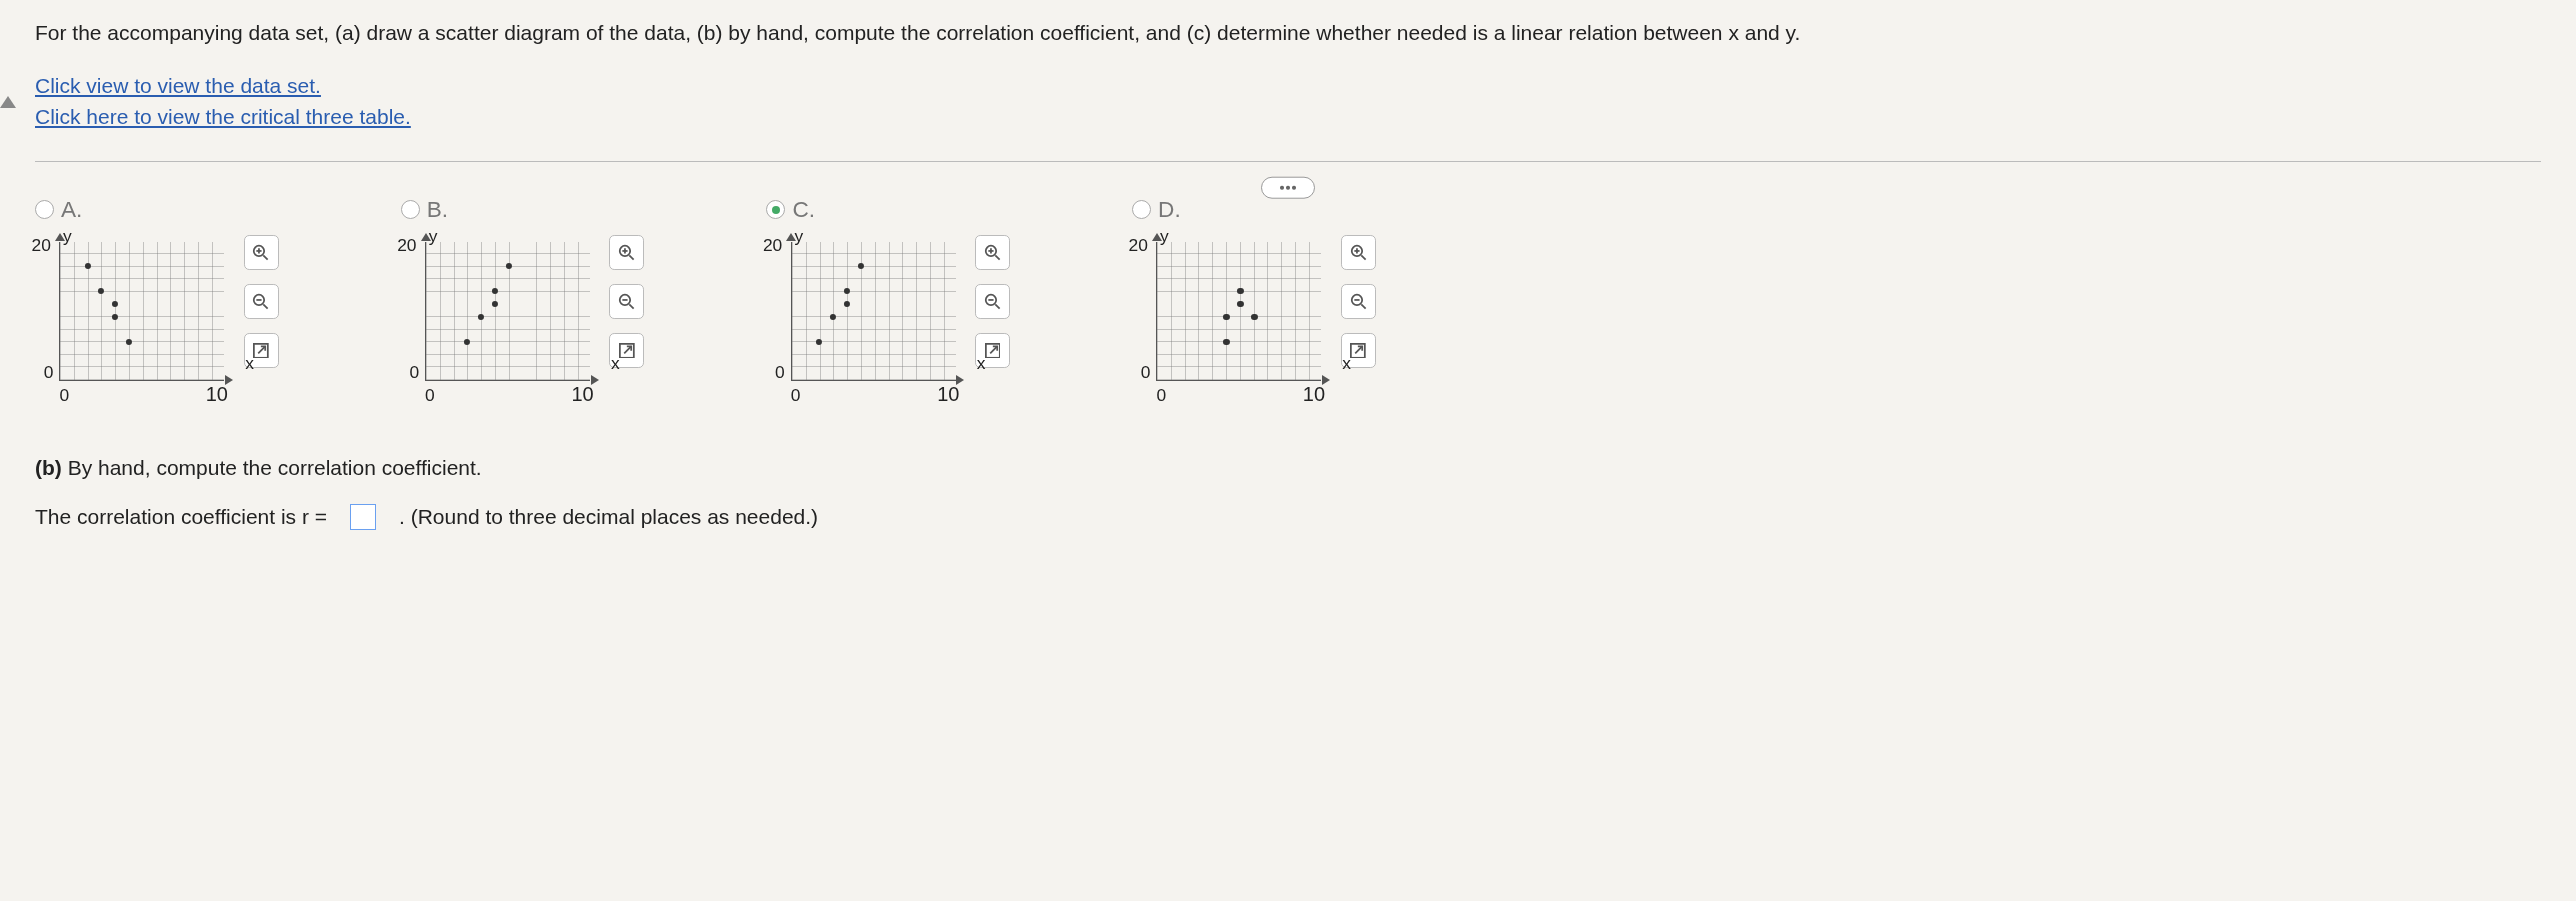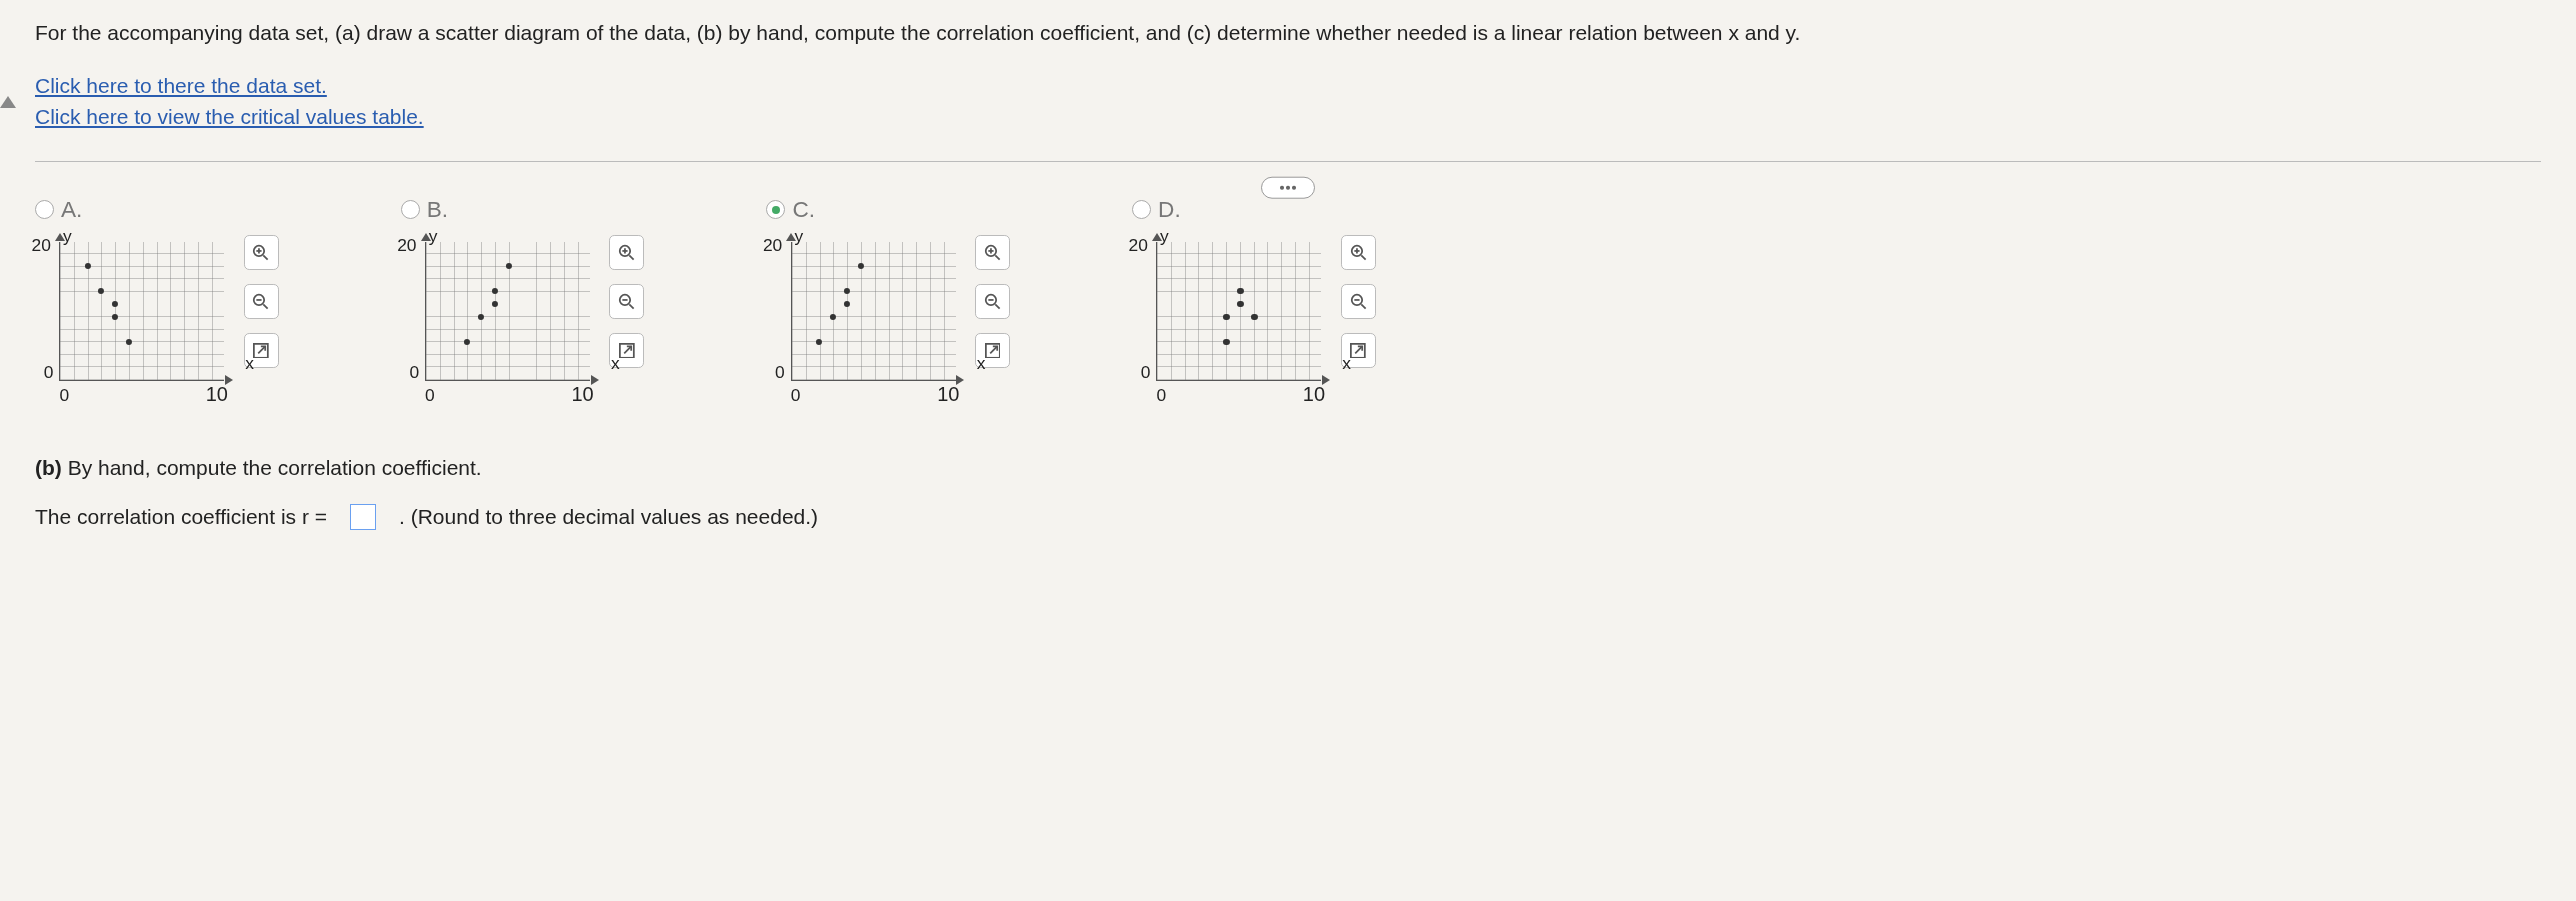--- a/index.html
+++ b/index.html
@@ -105,22 +105,22 @@
     b { font-weight: bold; color:#222; }
   </style>
 </head>
 <body>
 
 <div class="collapse-caret"></div>
 
 <div class="question-text">For the accompanying data set, (a) draw a scatter diagram of the data, (b) by hand, compute the correlation coefficient, and (c) determine whether needed is a linear relation between x and y.</div>
 
 <div class="links">
-  <a class="link">Click here to there the data set.</a>
-  <a class="link">Click here to view the critical values table.</a>
+  <a class="link">Click view to view the data set.</a>
+  <a class="link">Click here to view the critical three table.</a>
 </div>
 
 <div style="position:relative;">
   <hr class="sep">
   <div class="ellipsis-pill">
     <span></span>
       <span></span>
       <span></span>
   </div>
 </div>
@@ -329,16 +329,16 @@
 
 </div>
 
 <div class="part-b">
   <div class="lbl">
     <b>(b)</b><span> By hand, compute the correlation coefficient.</span>
   </div>
   <div class="answer-line">
     <span>The correlation coefficient is r = </span>
     <span class="input-box" value=""></span>
-    <span>. (Round to three decimal values as needed.)</span>
+    <span>. (Round to three decimal places as needed.)</span>
   </div>
 </div>
 
 
 </body></html>

